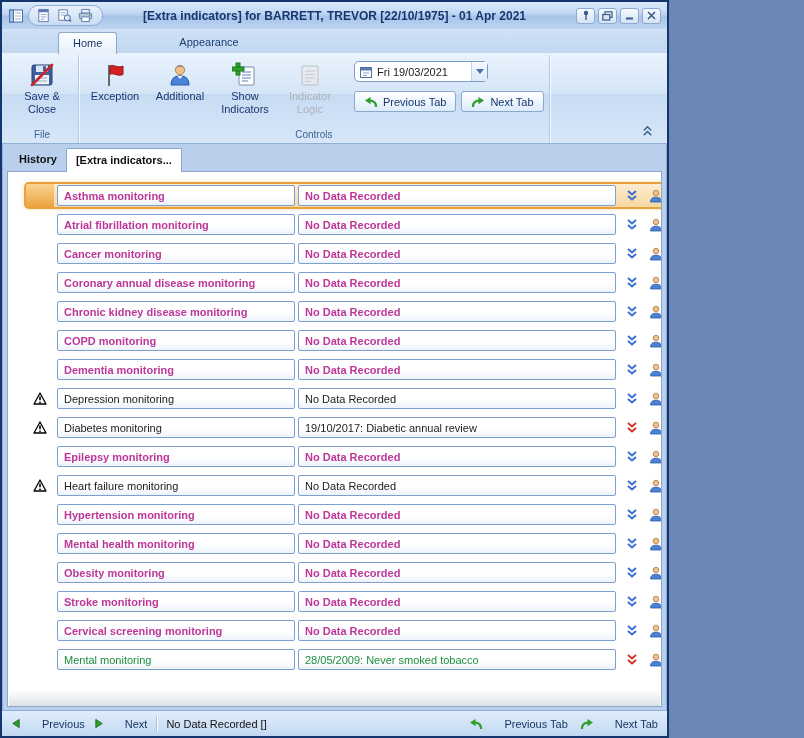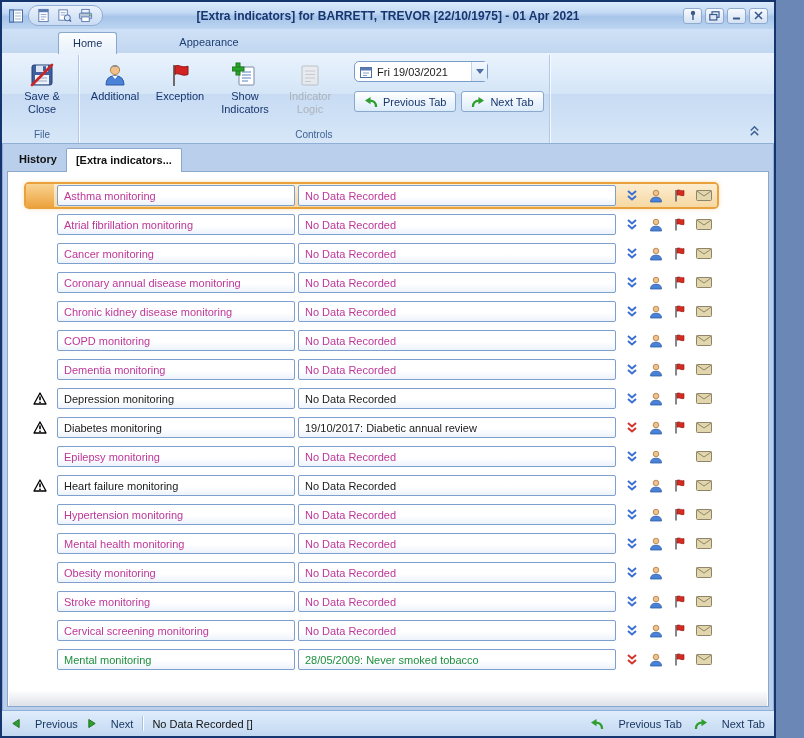--- a/index.html
+++ b/index.html
@@ -1,17 +1,17 @@
 <!DOCTYPE html>
 <html><head>
 <meta charset="utf-8">
 <style>
   *{box-sizing:border-box;margin:0;padding:0;}
   html,body{width:804px;height:738px;overflow:hidden;font-family:"Liberation Sans",sans-serif;background:#6a87b5;}
-  .window{width:776px;height:738px;display:flex;flex-direction:column;background:#b9cfec;border:2px solid #15356e;box-shadow:inset 0 0 0 1px #8fadd6;}
+  .window{width:669px;height:738px;display:flex;flex-direction:column;background:#b9cfec;border:2px solid #15356e;box-shadow:inset 0 0 0 1px #8fadd6;}
 
   
   .titlebar{flex:0 0 27px;display:flex;align-items:center;background:linear-gradient(#dcebfc 0%,#c3d9f4 40%,#a6c4e9 55%,#bdd5f1 100%);position:relative;padding:0 6px;}
   .qat{display:flex;align-items:center;gap:4px;z-index:2;}
   .qat-pill{display:flex;align-items:center;gap:6px;padding:2px 9px 2px 7px;border:1px solid #90aed4;border-radius:10px;background:linear-gradient(#eaf2fc,#c9dbf3);}
   .title{position:absolute;left:0;right:0;text-align:center;font-size:12px;font-weight:bold;color:#17366e;}
   .win-controls{margin-left:auto;display:flex;gap:3px;z-index:2;}
   .win-btn{width:19px;height:16px;border:1px solid #8fa9cf;border-radius:3px;background:linear-gradient(#f6fafe,#d4e2f4);display:flex;align-items:center;justify-content:center;color:#2d4d80;font-size:10px;line-height:1;font-weight:bold;}
 
   
@@ -42,31 +42,31 @@
   .content{flex:1;margin:0 5px;background:#fff;border:1px solid #8aa8cc;position:relative;padding:12px 0 0 18px;overflow:hidden;}
   .content::after{content:"";position:absolute;left:1px;right:1px;bottom:0;height:15px;background:linear-gradient(#fdfdfd,#dde1e8);}
 
   .row{display:flex;align-items:center;width:fit-content;height:23px;margin-bottom:6px;padding-right:5px;border-radius:3px;}
   .row-gutter{width:28px;height:23px;display:flex;align-items:center;justify-content:center;margin-right:3px;flex:0 0 28px;}
   .cell{height:21px;display:flex;align-items:center;border:1px solid #7da0cf;border-radius:2px;background:linear-gradient(#ffffff 55%,#edf3fb);padding:0 6px;font-size:11px;white-space:nowrap;overflow:hidden;}
   .cell.name{width:238px;margin-right:3px;}
   .cell.value{width:318px;}
   .row-icons{display:flex;align-items:center;gap:7px;margin-left:7px;}
   .icon-btn{display:flex;align-items:center;justify-content:center;width:17px;}
-  .t-magenta{color:#bd3798;}
+  .t-magenta{color:#bd3798;font-weight:bold;}
   .t-black{color:#1b1b1b;}
   .t-green{color:#1e8f3e;}
   .chev-blue{color:#3b6fd4;}
   .chev-red{color:#d2342a;}
   .row.selected{box-shadow:0 0 0 2px #e9a23b,0 0 4px 2px rgba(233,162,59,.35);background:linear-gradient(#fcedd0,#f6d8a2);}
   .row.selected .row-gutter{background:linear-gradient(#f9d392,#eca33f);border-radius:2px 0 0 2px;}
 
   
   .statusbar{flex:0 0 26px;margin-top:3px;border-top:1px solid #8fafd6;background:linear-gradient(#e0edfc,#c2d8f1);display:flex;align-items:center;padding:0 9px;gap:9px;font-size:11px;color:#15335f;}
-  .sb-item{display:flex;align-items:center;gap:14px;}
+  .sb-item{display:flex;align-items:center;gap:21px;}
   .sb-sep{width:1px;height:15px;background:#a9c1e0;box-shadow:1px 0 0 #fff;}
   .sb-status{color:#111;}
   .sb-right{margin-left:auto;display:flex;align-items:center;gap:12px;}
 </style>
 </head>
 <body>
 
 <div class="window">
 
   <div class="titlebar">
@@ -161,36 +161,36 @@
         </button>
       </div>
       <div class="group-label">File</div>
     </div>
 
     <div class="group" style="flex:0 0 auto;">
       <div class="group-body">
         <button class="bigbtn">
           <span style="display:flex;">
             <svg width="26" height="26" viewBox="0 0 26 26">
+                <line x1="7" y1="3" x2="7" y2="24" stroke="#6b6b6b" stroke-width="2"></line>
+                <path d="M8,4 C12,2 15,6.5 21,4.2 L21,12.5 C15,14.8 12,10.3 8,12.3 Z" fill="#d42222" stroke="#8e1515"></path>
+              </svg>
+          </span>
+          <span>Exception</span>
+        </button>
+        <button class="bigbtn">
+          <span style="display:flex;">
+            <svg width="26" height="26" viewBox="0 0 26 26">
                 <circle cx="13" cy="8" r="4.6" fill="#f0bf8a" stroke="#b9874e"></circle>
                 <path d="M8.5,7 A4.6,4.6 0 0 1 17.5,7 L15.5,5 L10.5,5 Z" fill="#8a8f98"></path>
                 <path d="M4,23 Q4,13.8 13,13.8 Q22,13.8 22,23 Z" fill="#4a82d8" stroke="#2c5aa8"></path>
                 <path d="M10.5,13.9 L13,17 L15.5,13.9 Z" fill="#fff"></path>
               </svg>
           </span>
           <span>Additional</span>
-        </button>
-        <button class="bigbtn">
-          <span style="display:flex;">
-            <svg width="26" height="26" viewBox="0 0 26 26">
-                <line x1="7" y1="3" x2="7" y2="24" stroke="#6b6b6b" stroke-width="2"></line>
-                <path d="M8,4 C12,2 15,6.5 21,4.2 L21,12.5 C15,14.8 12,10.3 8,12.3 Z" fill="#d42222" stroke="#8e1515"></path>
-              </svg>
-          </span>
-          <span>Exception</span>
         </button>
         <button class="bigbtn">
           <span style="display:flex;">
             <svg width="26" height="26" viewBox="0 0 26 26">
                 <rect x="7" y="5" width="15" height="18" rx="1" fill="#fff" stroke="#7a8aa8"></rect>
                 <line x1="10" y1="10" x2="19" y2="10" stroke="#5a82c4"></line>
                 <line x1="10" y1="13" x2="19" y2="13" stroke="#5a82c4"></line>
                 <line x1="10" y1="16" x2="19" y2="16" stroke="#5a82c4"></line>
                 <line x1="10" y1="19" x2="16" y2="19" stroke="#5a82c4"></line>
                 <rect x="6" y="1" width="4" height="12" fill="#2aa32a" stroke="#1c7a1c" transform="translate(-2,0)"></rect>

